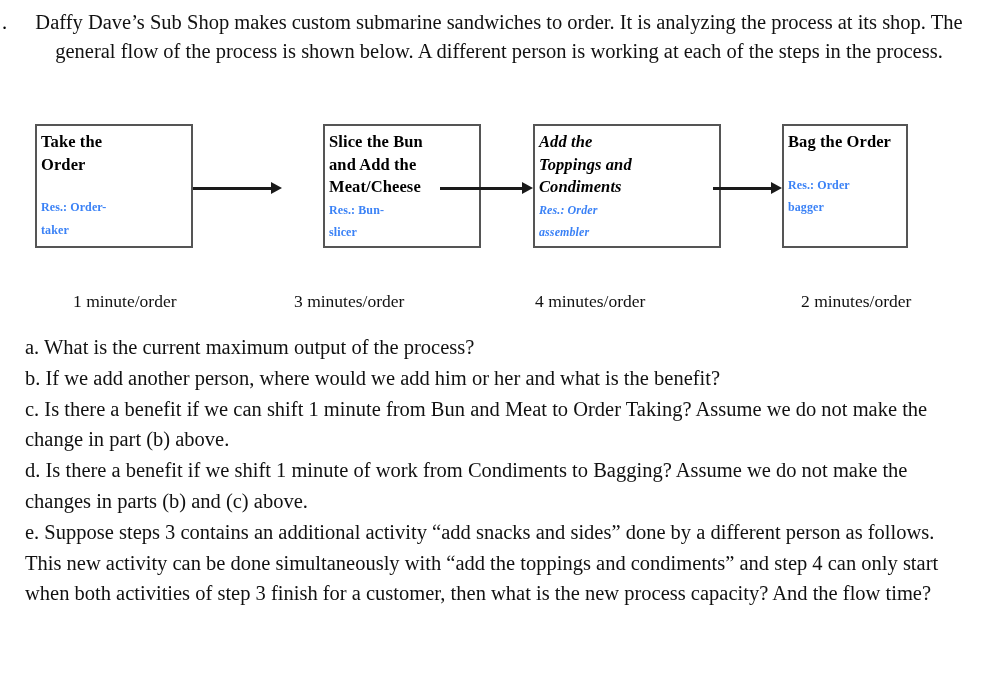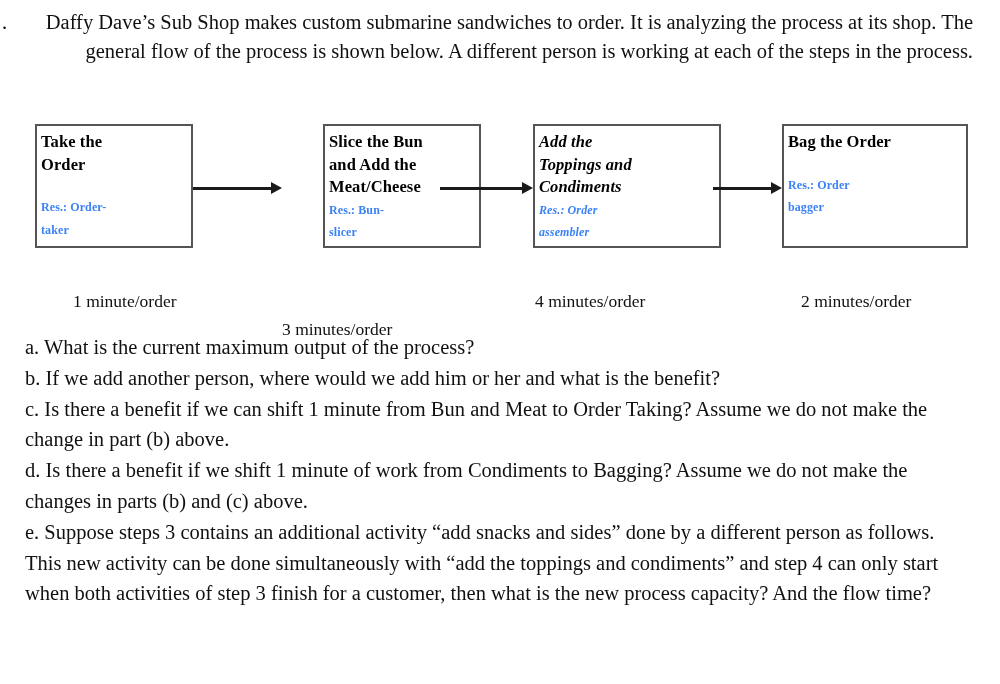--- a/index.html
+++ b/index.html
@@ -32,21 +32,21 @@
     line-height: 29px;
     color: #000;
   }
   #intro-text {
     position: absolute;
     left: 25px;
     top: 0px;
     width: 948px;
     font-size: 20.5px;
     line-height: 29px;
-    text-align: right;
+    text-align: center;
     color: #111;
   }
 
   
   #flow-diagram {
     position: absolute;
     left: 0px;
     top: 124px;
     width: 1000px;
     height: 190px;
@@ -179,32 +179,32 @@
       <span>Res.: Order</span><br>
       <span>assembler</span>
     </div>
   </div>
 
   <div class="flow-arrow" style="left:713px; width:69px;">
     <div class="shaft" style="width:58px;"></div>
     <div class="head" style="left:58px;"></div>
   </div>
 
-  <div class="flow-box" style="left:782px; width:186px;">
+  <div class="flow-box" style="left:782px; width:126px;">
     <div class="flow-title">
       <span>Bag the Order</span>
     </div>
     <div class="flow-res gap">
       <span>Res.: Order</span><br>
       <span>bagger</span>
     </div>
   </div>
 
   <div class="time-label" style="left:73px;">1 minute/order</div>
-  <div class="time-label" style="left:282px;margin-top:28px;">3 minutes/order</div>
+  <div class="time-label" style="left:294px;">3 minutes/order</div>
   <div class="time-label" style="left:535px;">4 minutes/order</div>
   <div class="time-label" style="left:786px;margin-left:15px;">2 minutes/order</div>
 
 </div>
 
 <div id="questions">
   <p>a. What is the current maximum output of the process?</p>
   <p>b. If we add another person, where would we add him or her and what is the benefit?</p>
   <p>c. Is there a benefit if we can shift 1 minute from Bun and Meat to Order Taking? Assume we do not make the change in part (b) above.</p>
   <p>d. Is there a benefit if we shift 1 minute of work from Condiments to Bagging? Assume we do not make the changes in parts (b) and (c) above.</p>

